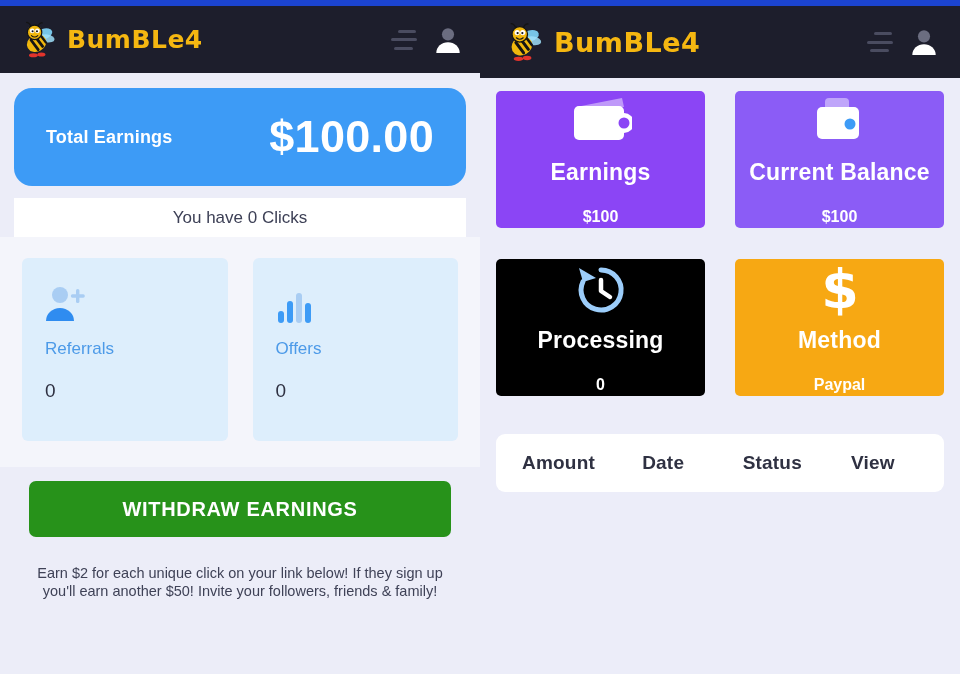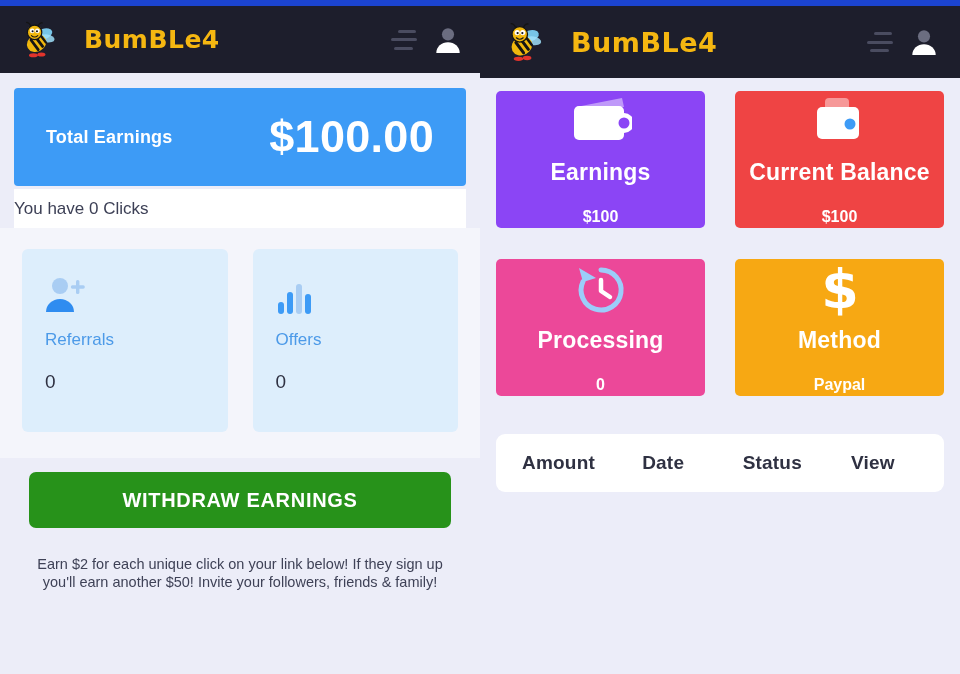--- a/index.html
+++ b/index.html
@@ -45,21 +45,21 @@
     display: flex;
     align-items: center;
     padding: 0 18px;
     box-sizing: border-box;
   }
   .panel-right .appbar { height: 72px; padding: 0 22px; }
 
   .brand {
     display: flex;
     align-items: center;
-    gap: 24px;
+    gap: 7px;
   }
   .bee-logo { width: 42px; height: 40px; display:block; }
   .panel-right .bee-logo { width: 45px; height: 43px; }
 
   .brand-text {
     font-family: "DejaVu Sans", sans-serif;
     font-weight: bold;
     font-size: 25px;
     letter-spacing: 0.5px;
     color: #f5b711;
@@ -96,46 +96,46 @@
   
   .left-body {
     padding: 0 14px;
     box-sizing: border-box;
   }
 
   .earnings-banner {
     margin-top: 15px;
     height: 98px;
     background: #3d9bf6;
-    border-radius: 4px;
+    border-radius: 18px;
     display: flex;
     align-items: center;
     justify-content: space-between;
     padding: 0 32px;
     box-sizing: border-box;
     color: #ffffff;
   }
   .earnings-banner .lbl {
     font-size: 18px;
     font-weight: bold;
     letter-spacing: 0.2px;
   }
   .earnings-banner .amt {
     font-size: 45px;
     font-weight: bold;
     letter-spacing: 0.3px;
   }
 
   .clicks-bar {
-    margin-top: 3px;
+    margin-top: 12px;
     height: 39px;
     background: #ffffff;
     display: flex;
     align-items: center;
-    justify-content: flex-start;
+    justify-content: center;
     font-size: 17px;
     color: #3d4056;
     font-weight: 500;
   }
 
   .stat-wrap {
     background: #f4f5fb;
     padding: 21px 22px 26px 22px;
     display: flex;
     gap: 25px;
@@ -377,33 +377,33 @@
               <path d="M6 11 L52 2 L54 11 Z" fill="#ffffff" opacity="0.45"></path>
               <rect x="4" y="10" width="50" height="34" rx="5" fill="#ffffff"></rect>
               <circle cx="54" cy="27" r="10" fill="#ffffff"></circle>
               <circle cx="54" cy="27" r="5.5" fill="#8b45f5"></circle>
             </svg>
           </div>
           <div class="tile-title">Earnings</div>
           <div class="tile-value">$100</div>
         </div>
 
-        <div class="tile" style="background:#ef4444">
+        <div class="tile" style="background:#8b5cf6">
           <div class="tile-icon">
             <svg width="62" height="52" viewBox="0 0 62 52">
               <rect x="16" y="2" width="24" height="14" rx="4" fill="#ffffff" opacity="0.45"></rect>
               <rect x="8" y="11" width="42" height="32" rx="5" fill="#ffffff"></rect>
               <circle cx="41" cy="28" r="5.5" fill="#3d9bf6"></circle>
             </svg>
           </div>
           <div class="tile-title">Current Balance</div>
           <div class="tile-value">$100</div>
         </div>
 
-        <div class="tile" style="background:#ec4899">
+        <div class="tile" style="background:#000000">
           <div class="tile-icon">
             <svg width="56" height="54" viewBox="0 0 56 54">
               <path d="M28 7 a20 20 0 1 1 -18 11.5" fill="none" stroke="#9ccdfa" stroke-width="5" stroke-linecap="round"></path>
               <path d="M6 5 L10 19 L23 15 Z" fill="#9ccdfa"></path>
               <path d="M28 17 L28 28 L37 34" fill="none" stroke="#ffffff" stroke-width="4.5" stroke-linecap="round" stroke-linejoin="round"></path>
             </svg>
           </div>
           <div class="tile-title">Processing</div>
           <div class="tile-value">0</div>
         </div>

